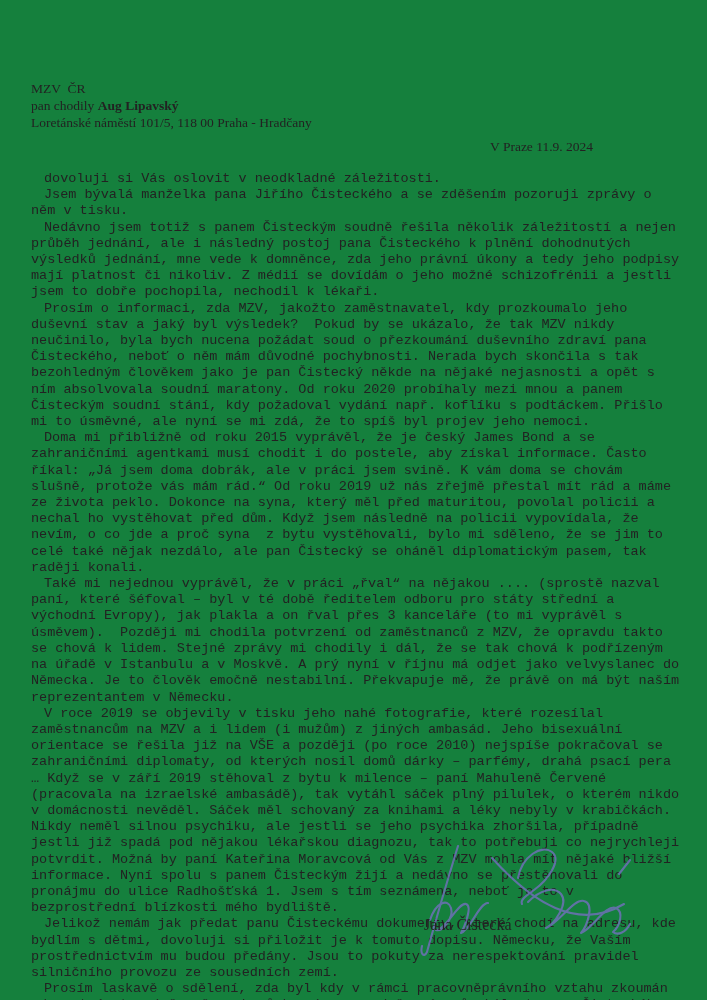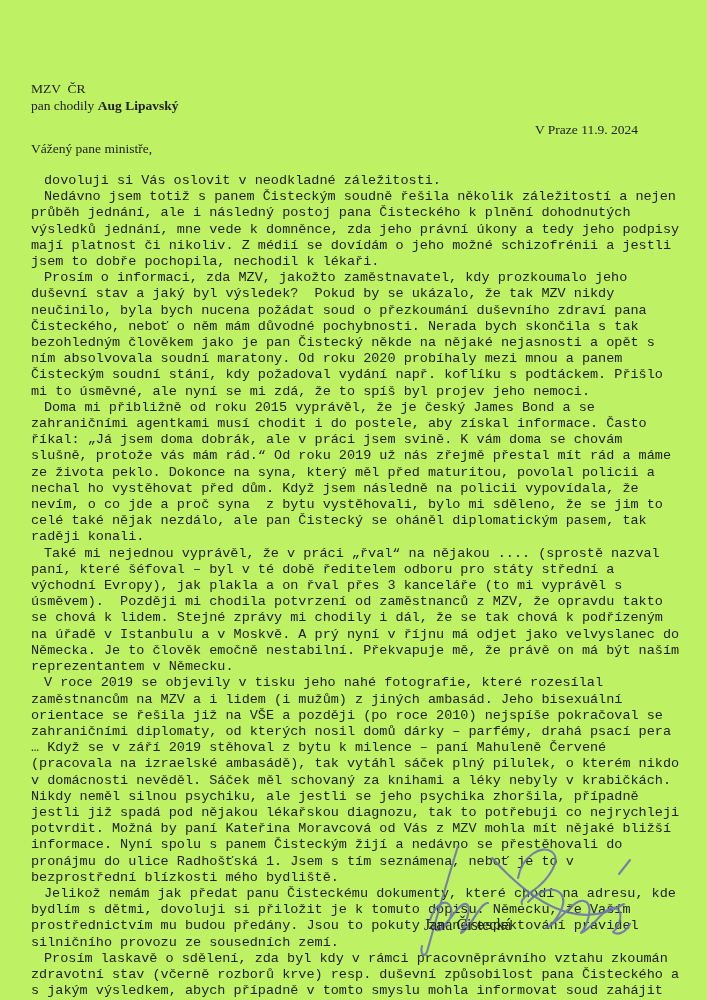--- a/index.html
+++ b/index.html
@@ -5,41 +5,40 @@
   html, body {
     margin: 0;
     padding: 0;
     background: #ffffff;
   }
   .page {
     position: relative;
     width: 707px;
     height: 1000px;
     margin: 0 auto;
-    background: #bef264;
+    background: #15803d;
     color: #222222;
     font-family: "Liberation Serif", "DejaVu Serif", serif;
     font-size: 13.5px;
     overflow: hidden;
   }
   .content {
     padding: 80px 24px 0 31px;
     width: 652px;
   }
   .recipient-block div {
     line-height: 17px;
     white-space: pre-wrap;
   }
   .recipient-name-strong { font-weight: bold; }
   .date-line {
     margin-top: 7px;
     margin-left: 459px;
     line-height: 17px;
     white-space: nowrap;
-    text-align: center;
   }
   .salutation {
     margin-top: 2px;
     line-height: 17px;
   }
   .letter-body {
     margin-top: 16px;
     font-family: Liberation Mono, monospace;
   }
   .letter-body p {
@@ -78,28 +77,29 @@
 </style>
 </head>
 <body>
 
 <div class="page">
   <div class="content">
 
     <div class="recipient-block">
       <div>MZV  ČR</div>
       <div><span>pan chodily </span><span class="recipient-name-strong">Aug Lipavský</span></div>
+      <div>Loretánské náměstí 101/5, 118 00 Praha - Hradčany</div>
     </div>
 
     <div class="date-line">V Praze 11.9. 2024</div>
 
-    <div class="salutation">Vážený pane ministře,</div>
 
     <div class="letter-body">
       <p>dovoluji si Vás oslovit v neodkladné záležitosti.</p>
+      <p>Jsem bývalá manželka pana Jiřího Čisteckého a se zděšením pozoruji zprávy o něm v tisku.</p>
       <p>Nedávno jsem totiž s panem Čisteckým soudně řešila několik záležitostí a nejen průběh jednání, ale i následný postoj pana Čisteckého k plnění dohodnutých výsledků jednání, mne vede k domněnce, zda jeho právní úkony a tedy jeho podpisy mají platnost či nikoliv. Z médií se dovídám o jeho možné schizofrénii a jestli jsem to dobře pochopila, nechodil k lékaři.</p>
       <p>Prosím o informaci, zda MZV, jakožto zaměstnavatel, kdy prozkoumalo jeho duševní stav a jaký byl výsledek?  Pokud by se ukázalo, že tak MZV nikdy neučinilo, byla bych nucena požádat soud o přezkoumání duševního zdraví pana Čisteckého, neboť o něm mám důvodné pochybnosti. Nerada bych skončila s tak bezohledným člověkem jako je pan Čistecký někde na nějaké nejasnosti a opět s ním absolvovala soudní maratony. Od roku 2020 probíhaly mezi mnou a panem Čisteckým soudní stání, kdy požadoval vydání např. koflíku s podtáckem. Přišlo mi to úsměvné, ale nyní se mi zdá, že to spíš byl projev jeho nemoci.</p>
       <p>Doma mi přibližně od roku 2015 vyprávěl, že je český James Bond a se zahraničními agentkami musí chodit i do postele, aby získal informace. Často říkal: „Já jsem doma dobrák, ale v práci jsem svině. K vám doma se chovám slušně, protože vás mám rád.“ Od roku 2019 už nás zřejmě přestal mít rád a máme ze života peklo. Dokonce na syna, který měl před maturitou, povolal policii a nechal ho vystěhovat před dům. Když jsem následně na policii vypovídala, že nevím, o co jde a proč syna  z bytu vystěhovali, bylo mi sděleno, že se jim to celé také nějak nezdálo, ale pan Čistecký se oháněl diplomatickým pasem, tak raději konali.</p>
       <p>Také mi nejednou vyprávěl, že v práci „řval“ na nějakou .... (sprostě nazval paní, které šéfoval – byl v té době ředitelem odboru pro státy střední a východní Evropy), jak plakla a on řval přes 3 kanceláře (to mi vyprávěl s úsměvem).  Později mi chodila potvrzení od zaměstnanců z MZV, že opravdu takto se chová k lidem. Stejné zprávy mi chodily i dál, že se tak chová k podřízeným na úřadě v Istanbulu a v Moskvě. A prý nyní v říjnu má odjet jako velvyslanec do Německa. Je to člověk emočně nestabilní. Překvapuje mě, že právě on má být naším reprezentantem v Německu.</p>
       <p>V roce 2019 se objevily v tisku jeho nahé fotografie, které rozesílal zaměstnancům na MZV a i lidem (i mužům) z jiných ambasád. Jeho bisexuální orientace se řešila již na VŠE a později (po roce 2010) nejspíše pokračoval se zahraničními diplomaty, od kterých nosil domů dárky – parfémy, drahá psací pera … Když se v září 2019 stěhoval z bytu k milence – paní Mahuleně Červené (pracovala na izraelské ambasádě), tak vytáhl sáček plný pilulek, o kterém nikdo v domácnosti nevěděl. Sáček měl schovaný za knihami a léky nebyly v krabičkách. Nikdy neměl silnou psychiku, ale jestli se jeho psychika zhoršila, případně jestli již spadá pod nějakou lékařskou diagnozu, tak to potřebuji co nejrychleji potvrdit. Možná by paní Kateřina Moravcová od Vás z MZV mohla mít nějaké bližší informace. Nyní spolu s panem Čisteckým žijí a nedávno se přestěhovali do pronájmu do ulice Radhošťská 1. Jsem s tím seznámena, neboť je to v bezprostřední blízkosti mého bydliště.</p>
       <p>Jelikož nemám jak předat panu Čisteckému dokumenty, které chodí na adresu, kde bydlím s dětmi, dovoluji si přiložit je k tomuto dopisu. Německu, že Vaším prostřednictvím mu budou předány. Jsou to pokuty za nerespektování pravidel silničního provozu ze sousedních zemí.</p>
       <p>Prosím laskavě o sdělení, zda byl kdy v rámci pracovněprávního vztahu zkoumán zdravotní stav (včerně rozborů krve) resp. duševní způsobilost pana Čisteckého a s jakým výsledkem, abych případně v tomto smyslu mohla informovat soud zahájit příslušné řízení sama.</p>
     </div>
 
     <div class="closing-line">Velmi děkuji za rychlou odpověď.</div>

